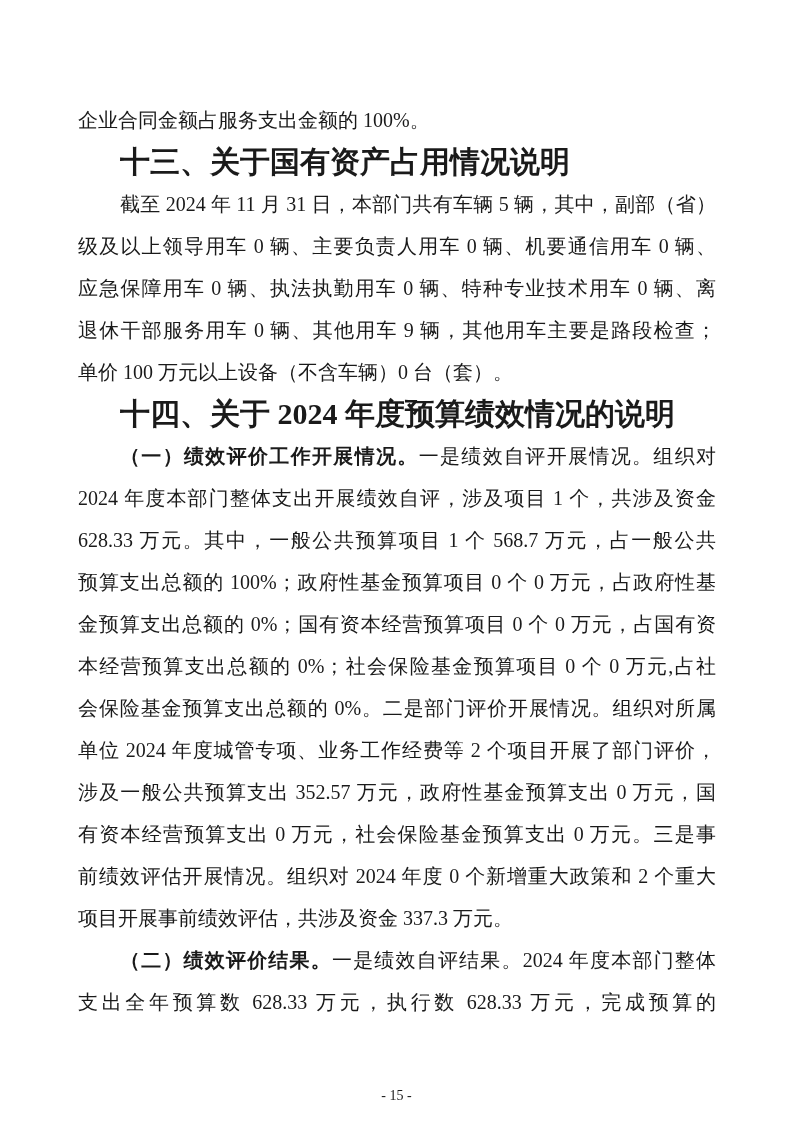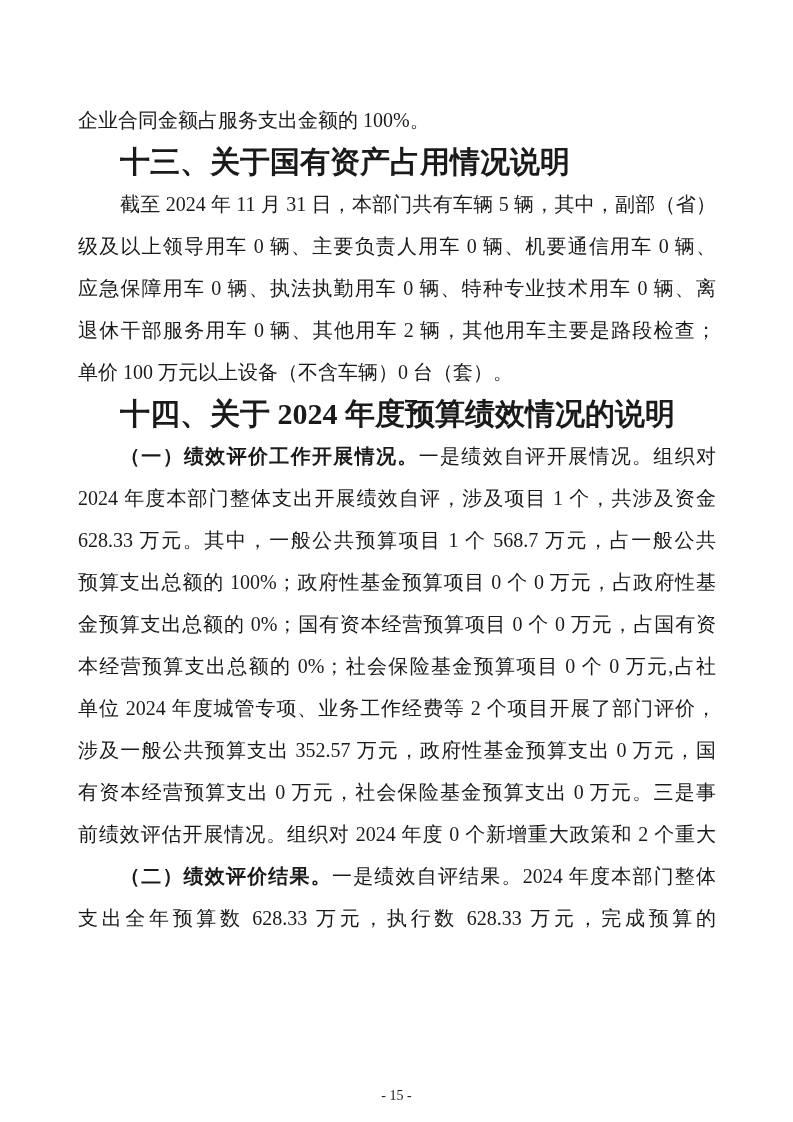--- a/index.html
+++ b/index.html
@@ -53,35 +53,37 @@
 <div class="page">
   <div class="content">
 
     <div class="line"><span>企业合同金额占服务支出金额的 100%。</span></div>
 
     <div class="line hd in"><span class="b">十三、关于国有资产占用情况说明</span></div>
 
     <div class="line in j"><span>截至 2024 年 11 月 31 日，本部门共有车辆 5 辆，其中，副部（省）</span></div>
     <div class="line j"><span>级及以上领导用车 0 辆、主要负责人用车 0 辆、机要通信用车 0 辆、</span></div>
     <div class="line j"><span>应急保障用车 0 辆、执法执勤用车 0 辆、特种专业技术用车 0 辆、离</span></div>
-    <div class="line j"><span>退休干部服务用车 0 辆、其他用车 2 辆，其他用车主要是路段检查；</span></div>
+    <div class="line j"><span>退休干部服务用车 0 辆、其他用车 9 辆，其他用车主要是路段检查；</span></div>
     <div class="line"><span>单价 100 万元以上设备（不含车辆）0 台（套）。</span></div>
 
     <div class="line hd in"><span class="b">十四、关于 2024 年度预算绩效情况的说明</span></div>
 
     <div class="line in j"><span class="b">（一）绩效评价工作开展情况。</span><span>一是绩效自评开展情况。组织对</span></div>
     <div class="line j"><span>2024 年度本部门整体支出开展绩效自评，涉及项目 1 个，共涉及资金</span></div>
     <div class="line j"><span>628.33 万元。其中，一般公共预算项目 1 个 568.7 万元，占一般公共</span></div>
     <div class="line j"><span>预算支出总额的 100%；政府性基金预算项目 0 个 0 万元，占政府性基</span></div>
     <div class="line j"><span>金预算支出总额的 0%；国有资本经营预算项目 0 个 0 万元，占国有资</span></div>
     <div class="line j"><span>本经营预算支出总额的 0%；社会保险基金预算项目 0 个 0 万元,占社</span></div>
+    <div class="line j"><span>会保险基金预算支出总额的 0%。二是部门评价开展情况。组织对所属</span></div>
     <div class="line j"><span>单位 2024 年度城管专项、业务工作经费等 2 个项目开展了部门评价，</span></div>
     <div class="line j"><span>涉及一般公共预算支出 352.57 万元，政府性基金预算支出 0 万元，国</span></div>
     <div class="line j"><span>有资本经营预算支出 0 万元，社会保险基金预算支出 0 万元。三是事</span></div>
     <div class="line j"><span>前绩效评估开展情况。组织对 2024 年度 0 个新增重大政策和 2 个重大</span></div>
+    <div class="line"><span>项目开展事前绩效评估，共涉及资金 337.3 万元。</span></div>
 
     <div class="line in j"><span class="b">（二）绩效评价结果。</span><span>一是绩效自评结果。2024 年度本部门整体</span></div>
     <div class="line j"><span>支出全年预算数 628.33 万元，执行数 628.33 万元，完成预算的</span></div>
 
   </div>
 
   <div class="footer">- 15 -</div>
 </div>
 
 </body></html>

